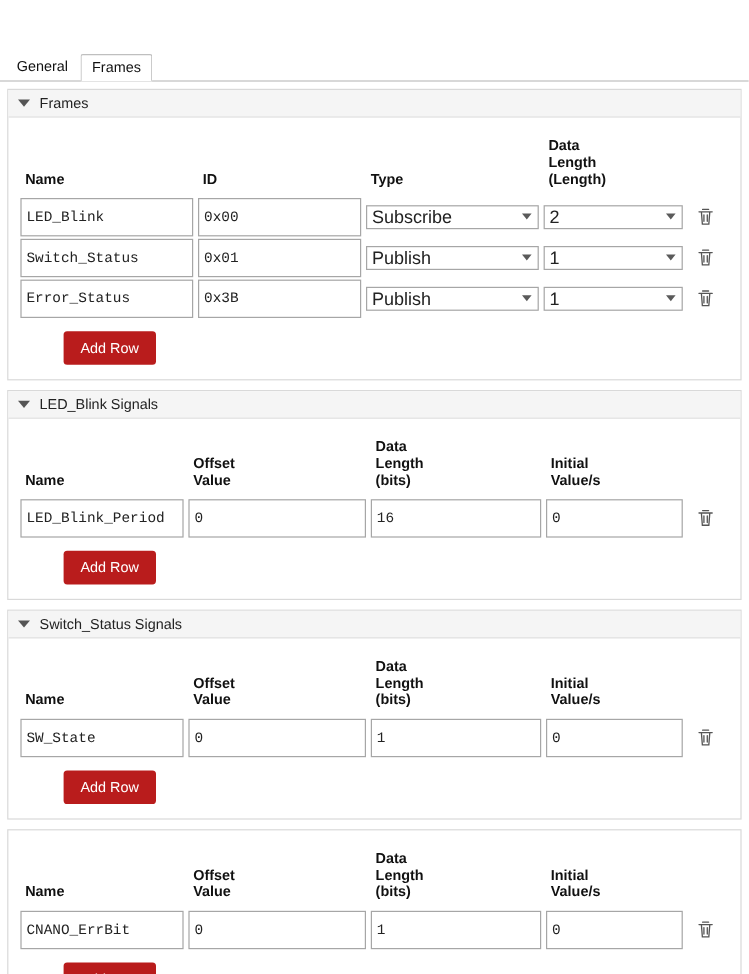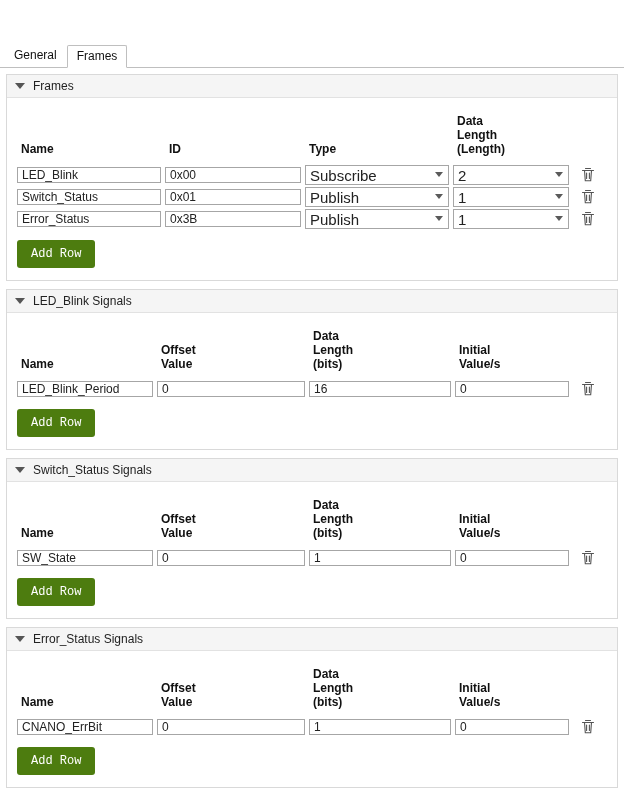--- a/index.html
+++ b/index.html
@@ -92,24 +92,24 @@
     line-height: 14px;
   }
   table.grid td {
     padding: 1px 4px 1px 0;
     vertical-align: middle;
   }
 
   .txt {
     width: 100%;
     box-sizing: border-box;
-    height: 16px;
+    height: 32px;
     border: 1px solid #a6a6a6;
     background: #ffffff;
-    font-family: Liberation Sans, sans-serif;
+    font-family: Liberation Mono, monospace;
     font-size: 12px;
     color: #222;
     padding: 1px 4px;
     outline: none;
   }
   .sel-wrap {
     position: relative;
     width: 100%;
   }
   select.sel {
@@ -147,28 +147,29 @@
   .trash {
     display: inline-block;
     width: 18px;
     height: 18px;
     cursor: pointer;
     vertical-align: middle;
   }
 
   .addrow {
     margin-top: 10px;
-    background: #4d7c0f;
+    background: #b91c1c;
     color: #ffffff;
     border: none;
     border-radius: 3px;
-    font-family: Liberation Mono, monospace;
+    font-family: Liberation Sans, sans-serif;
     font-size: 12px;
     padding: 7px 14px;
     cursor: pointer;
+    margin-left: 36px;
   }
 
   
   .c-name { width: 148px; }
   .c-id { width: 140px; }
   .c-type { width: 148px; }
   .c-len { width: auto; }
 
   
   .s-name { width: 140px; }
@@ -429,24 +430,20 @@
               </span>
             </td>
           </tr>
         </tbody>
       </table>
       <button class="addrow">Add Row</button>
     </div>
   </div>
 
   <div class="panel">
-    <div class="panel-header">
-      <span class="caret"></span>
-      <span>Error_Status Signals</span>
-    </div>
     <div class="panel-body">
       <table class="grid">
         <colgroup>
           <col class="s-name">
             <col class="s-off">
             <col class="s-len">
             <col class="s-init">
             <col style="width:34px">
         </colgroup>
         <thead>

